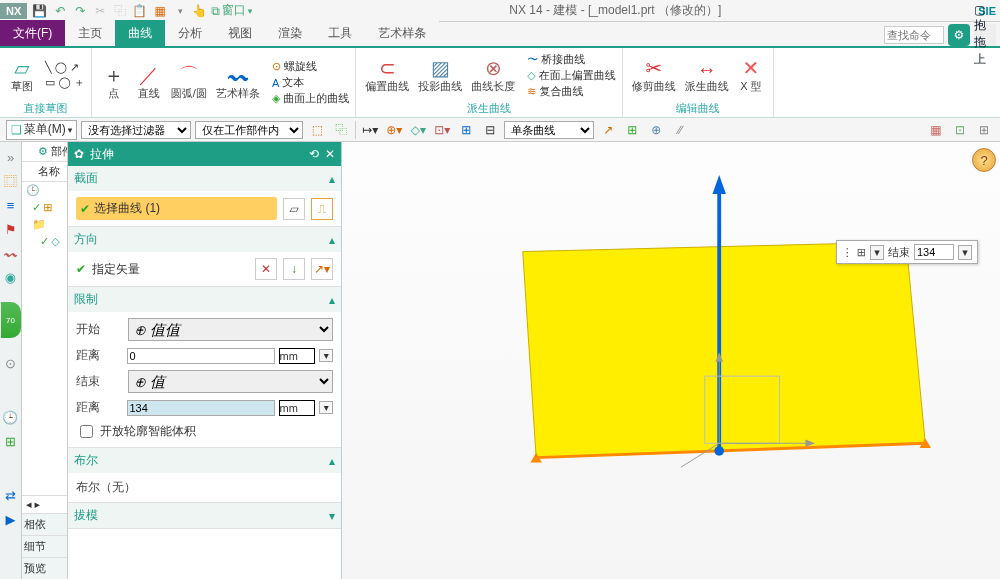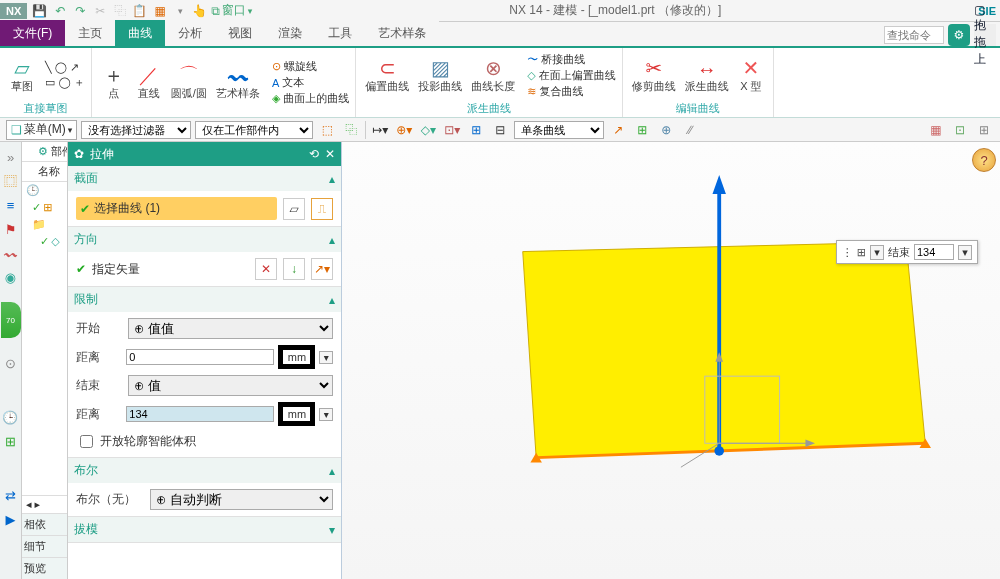--- a/index.html
+++ b/index.html
@@ -44,23 +44,23 @@
   .dialog .dlg-title .ttext { flex:1; }
   .dialog .dlg-title .dlg-x { cursor:pointer; }
   .section { border-bottom:1px solid #e0e0e0; }
   .section .sec-head { background:#eef5f3; padding:4px 6px; color:#1e9e85; font-size:12px; display:flex; align-items:center; justify-content:space-between; cursor:pointer;}
   .section .sec-body { padding:6px 8px; display:flex; flex-direction:column; gap:6px; }
   .selrow { display:flex; align-items:center; gap:6px; }
   .sel-highlight { background:#ffcf62; padding:3px 4px; border-radius:2px; flex:1; display:flex; align-items:center; gap:4px; }
   .icon-btn { width:22px; height:22px; border:1px solid #ccc; display:flex; align-items:center; justify-content:center; cursor:pointer; font-size:12px; background:#fff;}
   .param-row { display:flex; align-items:center; gap:4px; }
   .param-row .plabel { width:48px; color:#444; }
-  .param-row select { flex:1; font-size:13px; border:1px solid #aaa; padding:1px; }
+  .param-row select { flex:1; font-size:15px; border:1px solid #aaa; padding:1px;font-style:italic; }
   .param-row input[type=text] { flex:1; font-size:11px; border:1px solid #aaa; padding:1px 2px; text-align:left;}
-  .unit { width:38px; text-align:center; border:5px solid #000000; font-size:11px; padding:1px 0;}
+  .unit { width:38px; text-align:left; border:1px solid #000000; font-size:11px; padding:1px 0;}
   .param-row .drop { width:14px; border:1px solid #aaa; text-align:center; cursor:pointer; background:#f5f5f5; font-size:10px;}
   .dlg-footer { padding:6px; display:flex; justify-content:center; gap:6px; }
   .dlg-footer button { padding:3px 10px; font-size:12px; border:1px solid #888; background:linear-gradient(#fff,#e8e8e8); cursor:pointer; }
   .dlg-footer button.primary { background:#d4e6f0; }
   .canvas { flex:1; position:relative; background:linear-gradient(#fdfdfd,#f5f5f5); overflow:hidden;}
   .shape { position:absolute; left:172px; top:100px; width:420px; height:230px; }
   .shape svg { width:100%; height:100%; overflow:visible; }
   .float-input { position:absolute; right:22px; top:98px; background:#fff; border:1px solid #aaa; box-shadow:1px 1px 3px rgba(0,0,0,.2); display:flex; align-items:center; gap:4px; padding:3px 5px; font-size:11px;}
   .float-input .drop { width:14px; text-align:center; border:1px solid #aaa; cursor:pointer; background:#f5f5f5;}
   .float-input input { width:40px; font-size:11px; border:1px solid #aaa; padding:1px 2px; }
@@ -209,21 +209,21 @@
   </div>
 </div>
 
 <div class="filter-bar">
   <div class="tbtn" style="width:auto;gap:2px;white-space:nowrap;border:1px solid #aaa;padding:1px 4px;background:#fff">
       <span style="color:#3a9">❑</span>
       <span>菜单(M)</span>
       <span style="font-size:9px">▾</span>
     </div>
   <select class="combo" style="width:110px"><option>没有选择过滤器</option></select>
-  <select class="combo" style="width:118px"><option>仅在工作部件内</option></select>
+  <select class="combo" style="width:108px"><option>仅在工作部件内</option></select>
   <div class="tbtn" style="color:#d60">⬚</div>
   <div class="tbtn" style="color:#3a3">⿻</div>
   <div style="border-left:1px solid #ccc;height:18px"></div>
   <div class="tbtn">↦▾</div>
   <div class="tbtn" style="color:#d60">⊕▾</div>
   <div class="tbtn" style="color:#3a8">◇▾</div>
   <div class="tbtn" style="color:#b55">⊡▾</div>
   <div class="tbtn" style="color:#06c">⊞</div>
   <div class="tbtn">⊟</div>
   <select class="combo" style="width:90px"><option>单条曲线</option></select>
@@ -353,21 +353,20 @@
     </div>
 
     <div class="section">
       <div class="sec-head">
           <span>布尔</span>
           <span>▴</span>
         </div>
       <div class="sec-body">
         <div class="param-row">
           <div class="plabel" style="width:70px">布尔（无）</div>
-          <select><option>⊕ 自动判断</option></select>
         </div>
       </div>
     </div>
 
     <div class="section">
       <div class="sec-head">
           <span>拔模</span>
           <span>▾</span>
         </div>
     </div>

